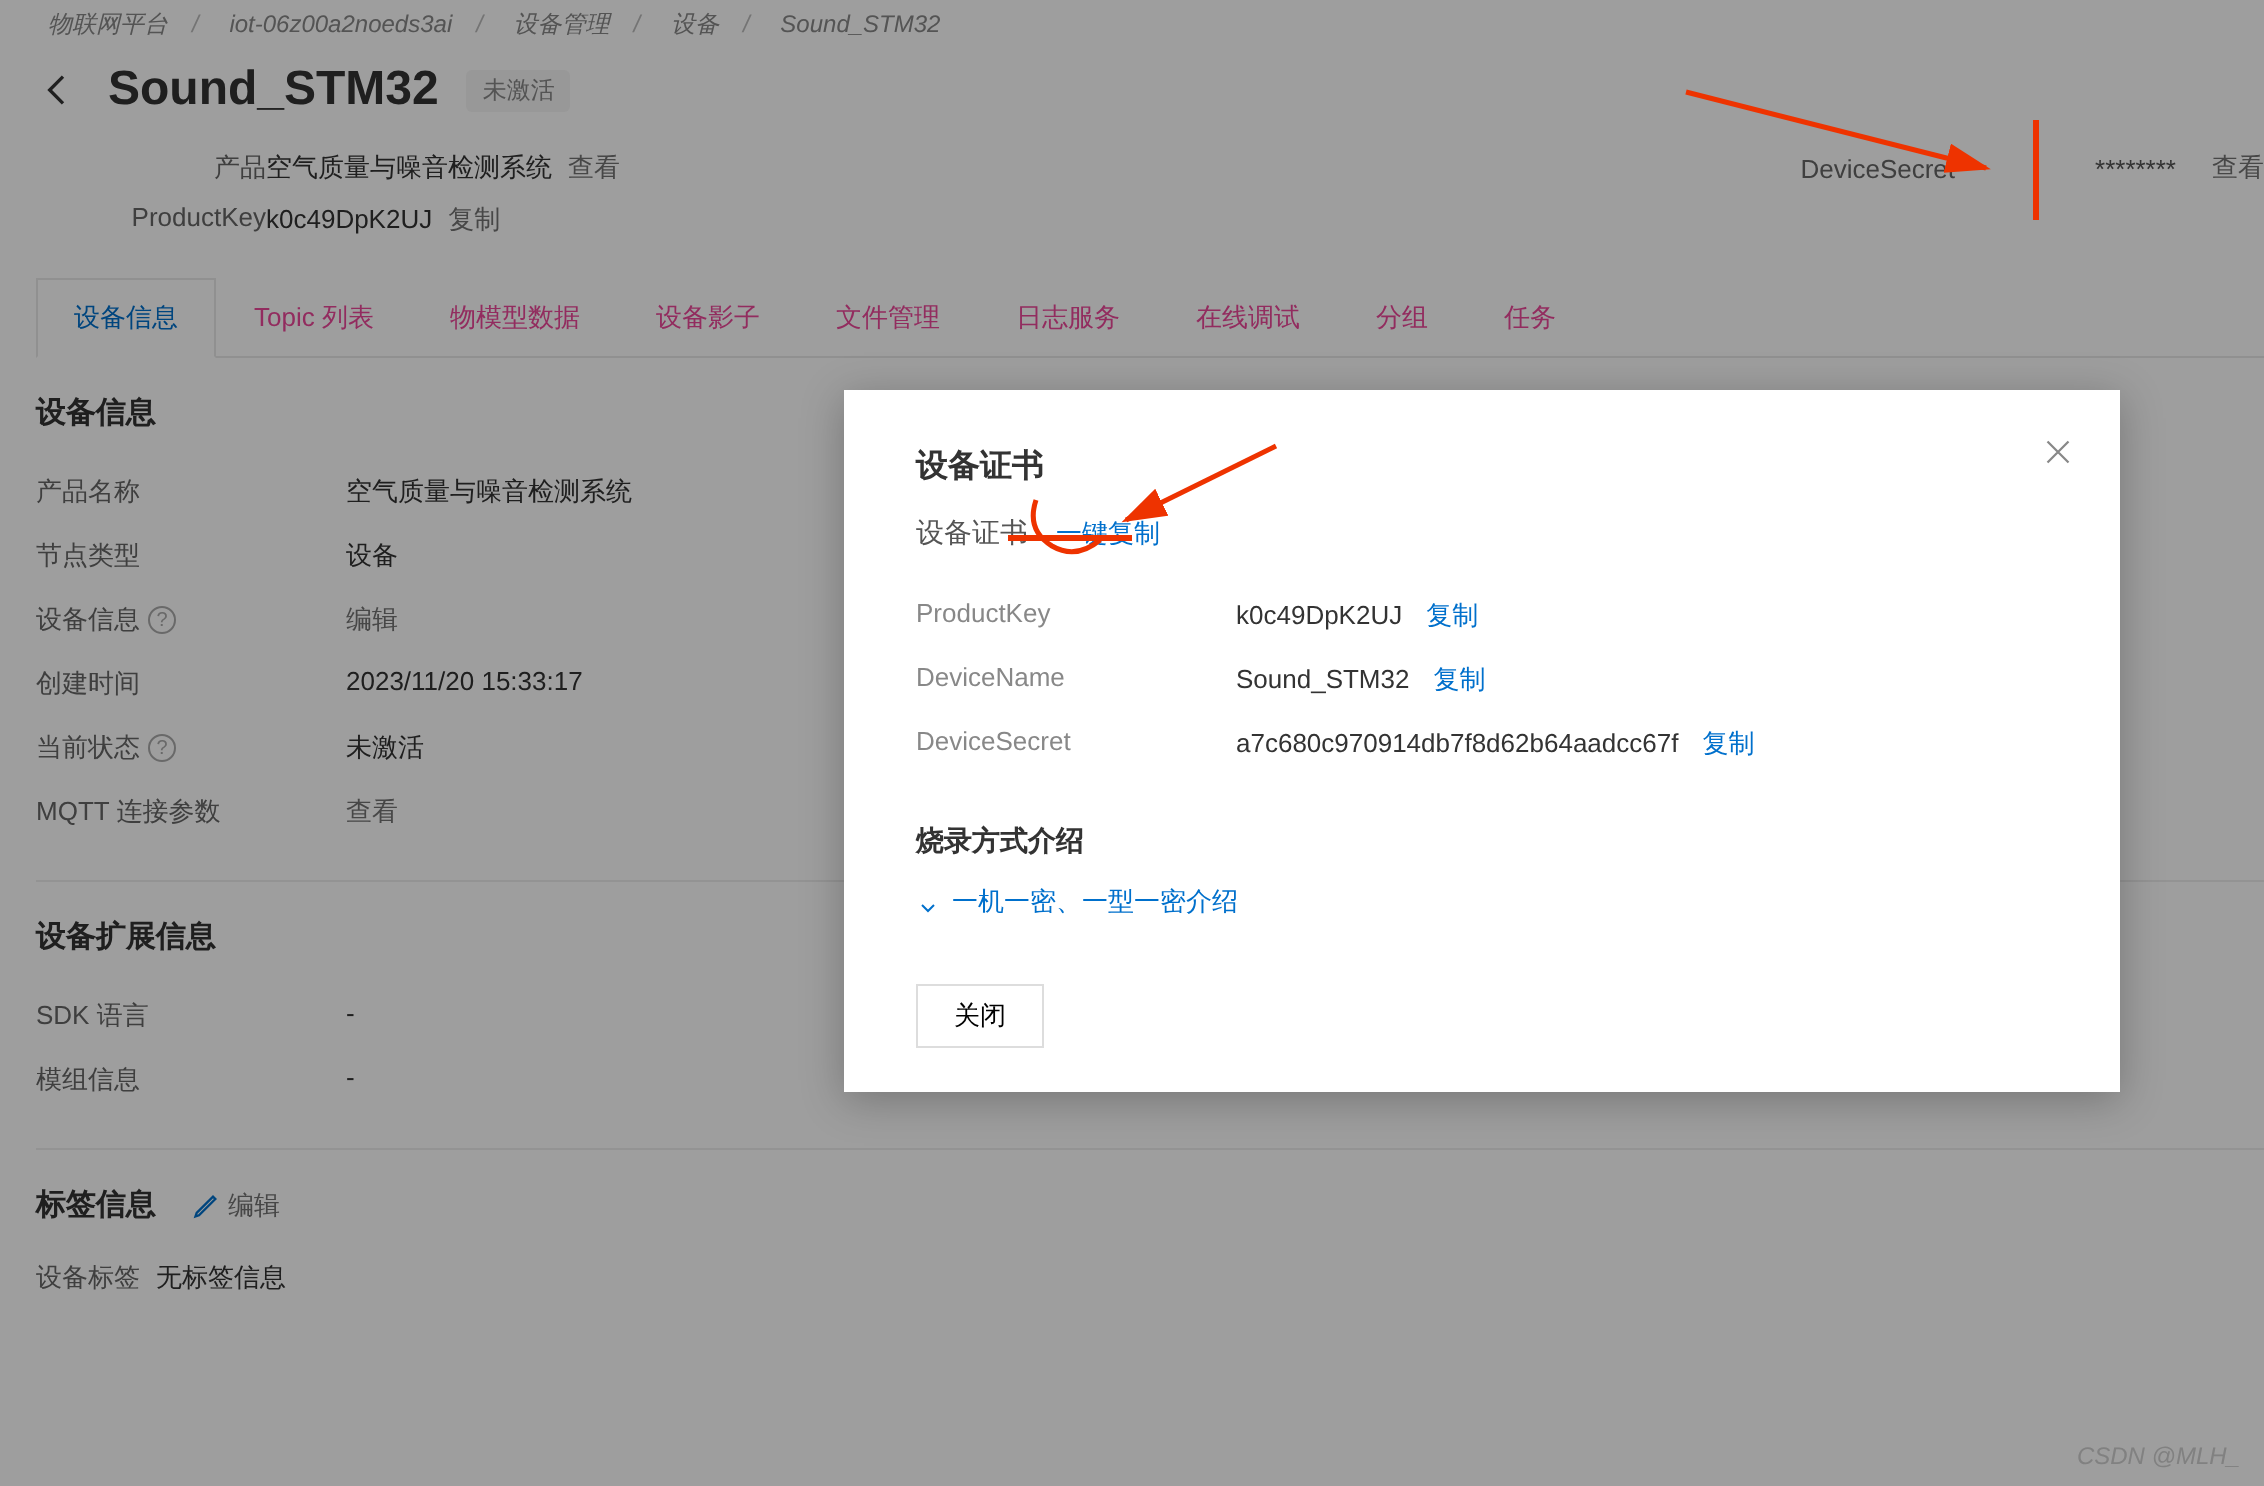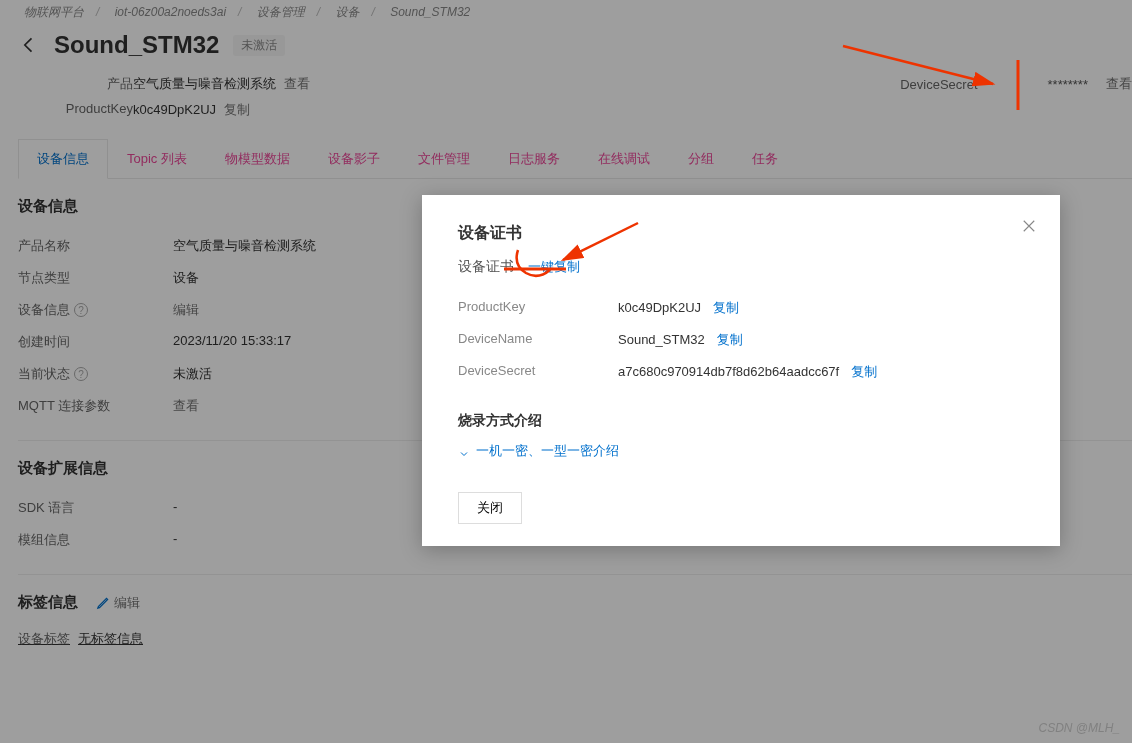--- a/index.html
+++ b/index.html
@@ -165,21 +165,21 @@
 
   <div class="tag-header">
     <div class="section-title" style="margin:0">标签信息</div>
     <span class="link" style="margin-left:0; display:flex; align-items:center; gap:4px;">
       <svg class="edit-icon" viewBox="0 0 24 24" fill="none" stroke="#0070cc" stroke-width="2">
           <path d="M3 21 L6 20 L20 6 L18 4 L4 18 Z"></path>
         </svg>
       <span>编辑</span>
     </span>
   </div>
-  <div class="info-row" style="padding:4px 0;text-decoration:underline;">
+  <div class="info-row" style="padding:4px 0;">
     <div style="width:60px;color:#666">设备标签</div>
     <div>无标签信息</div>
   </div>
 </div>
 
 <div class="watermark">CSDN @MLH_</div>
 
 <div class="dimmer"></div>
 
 <div class="modal">

